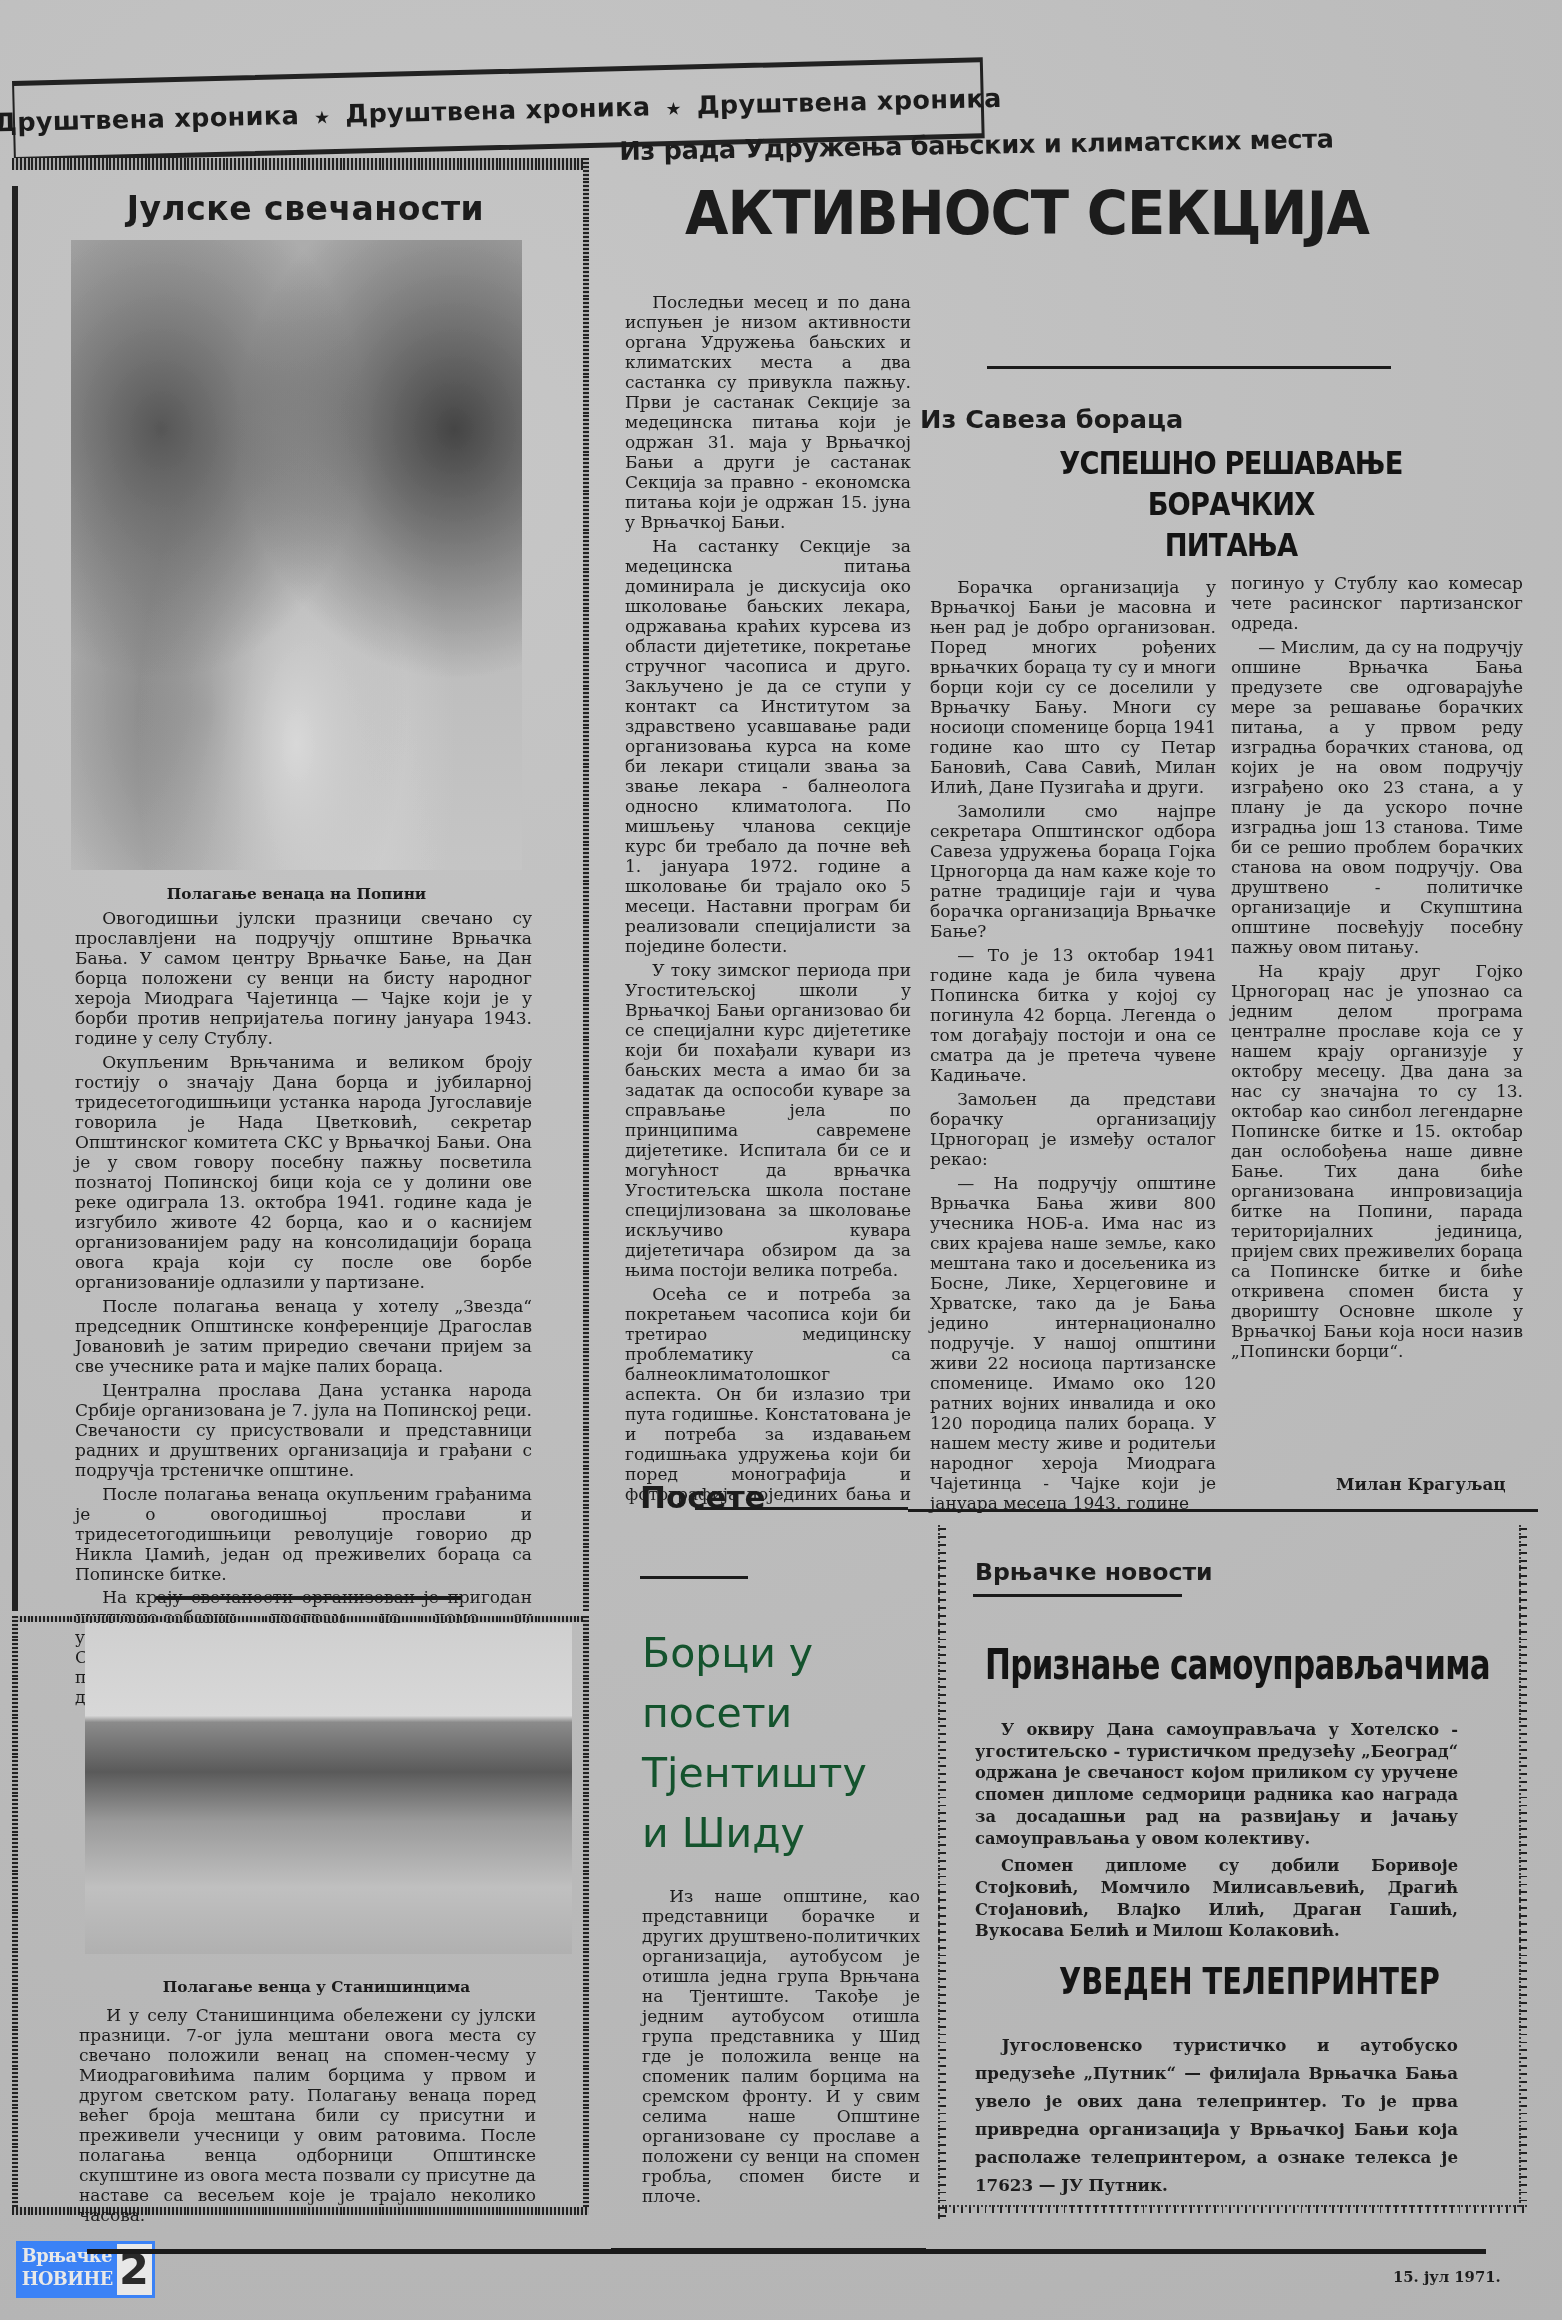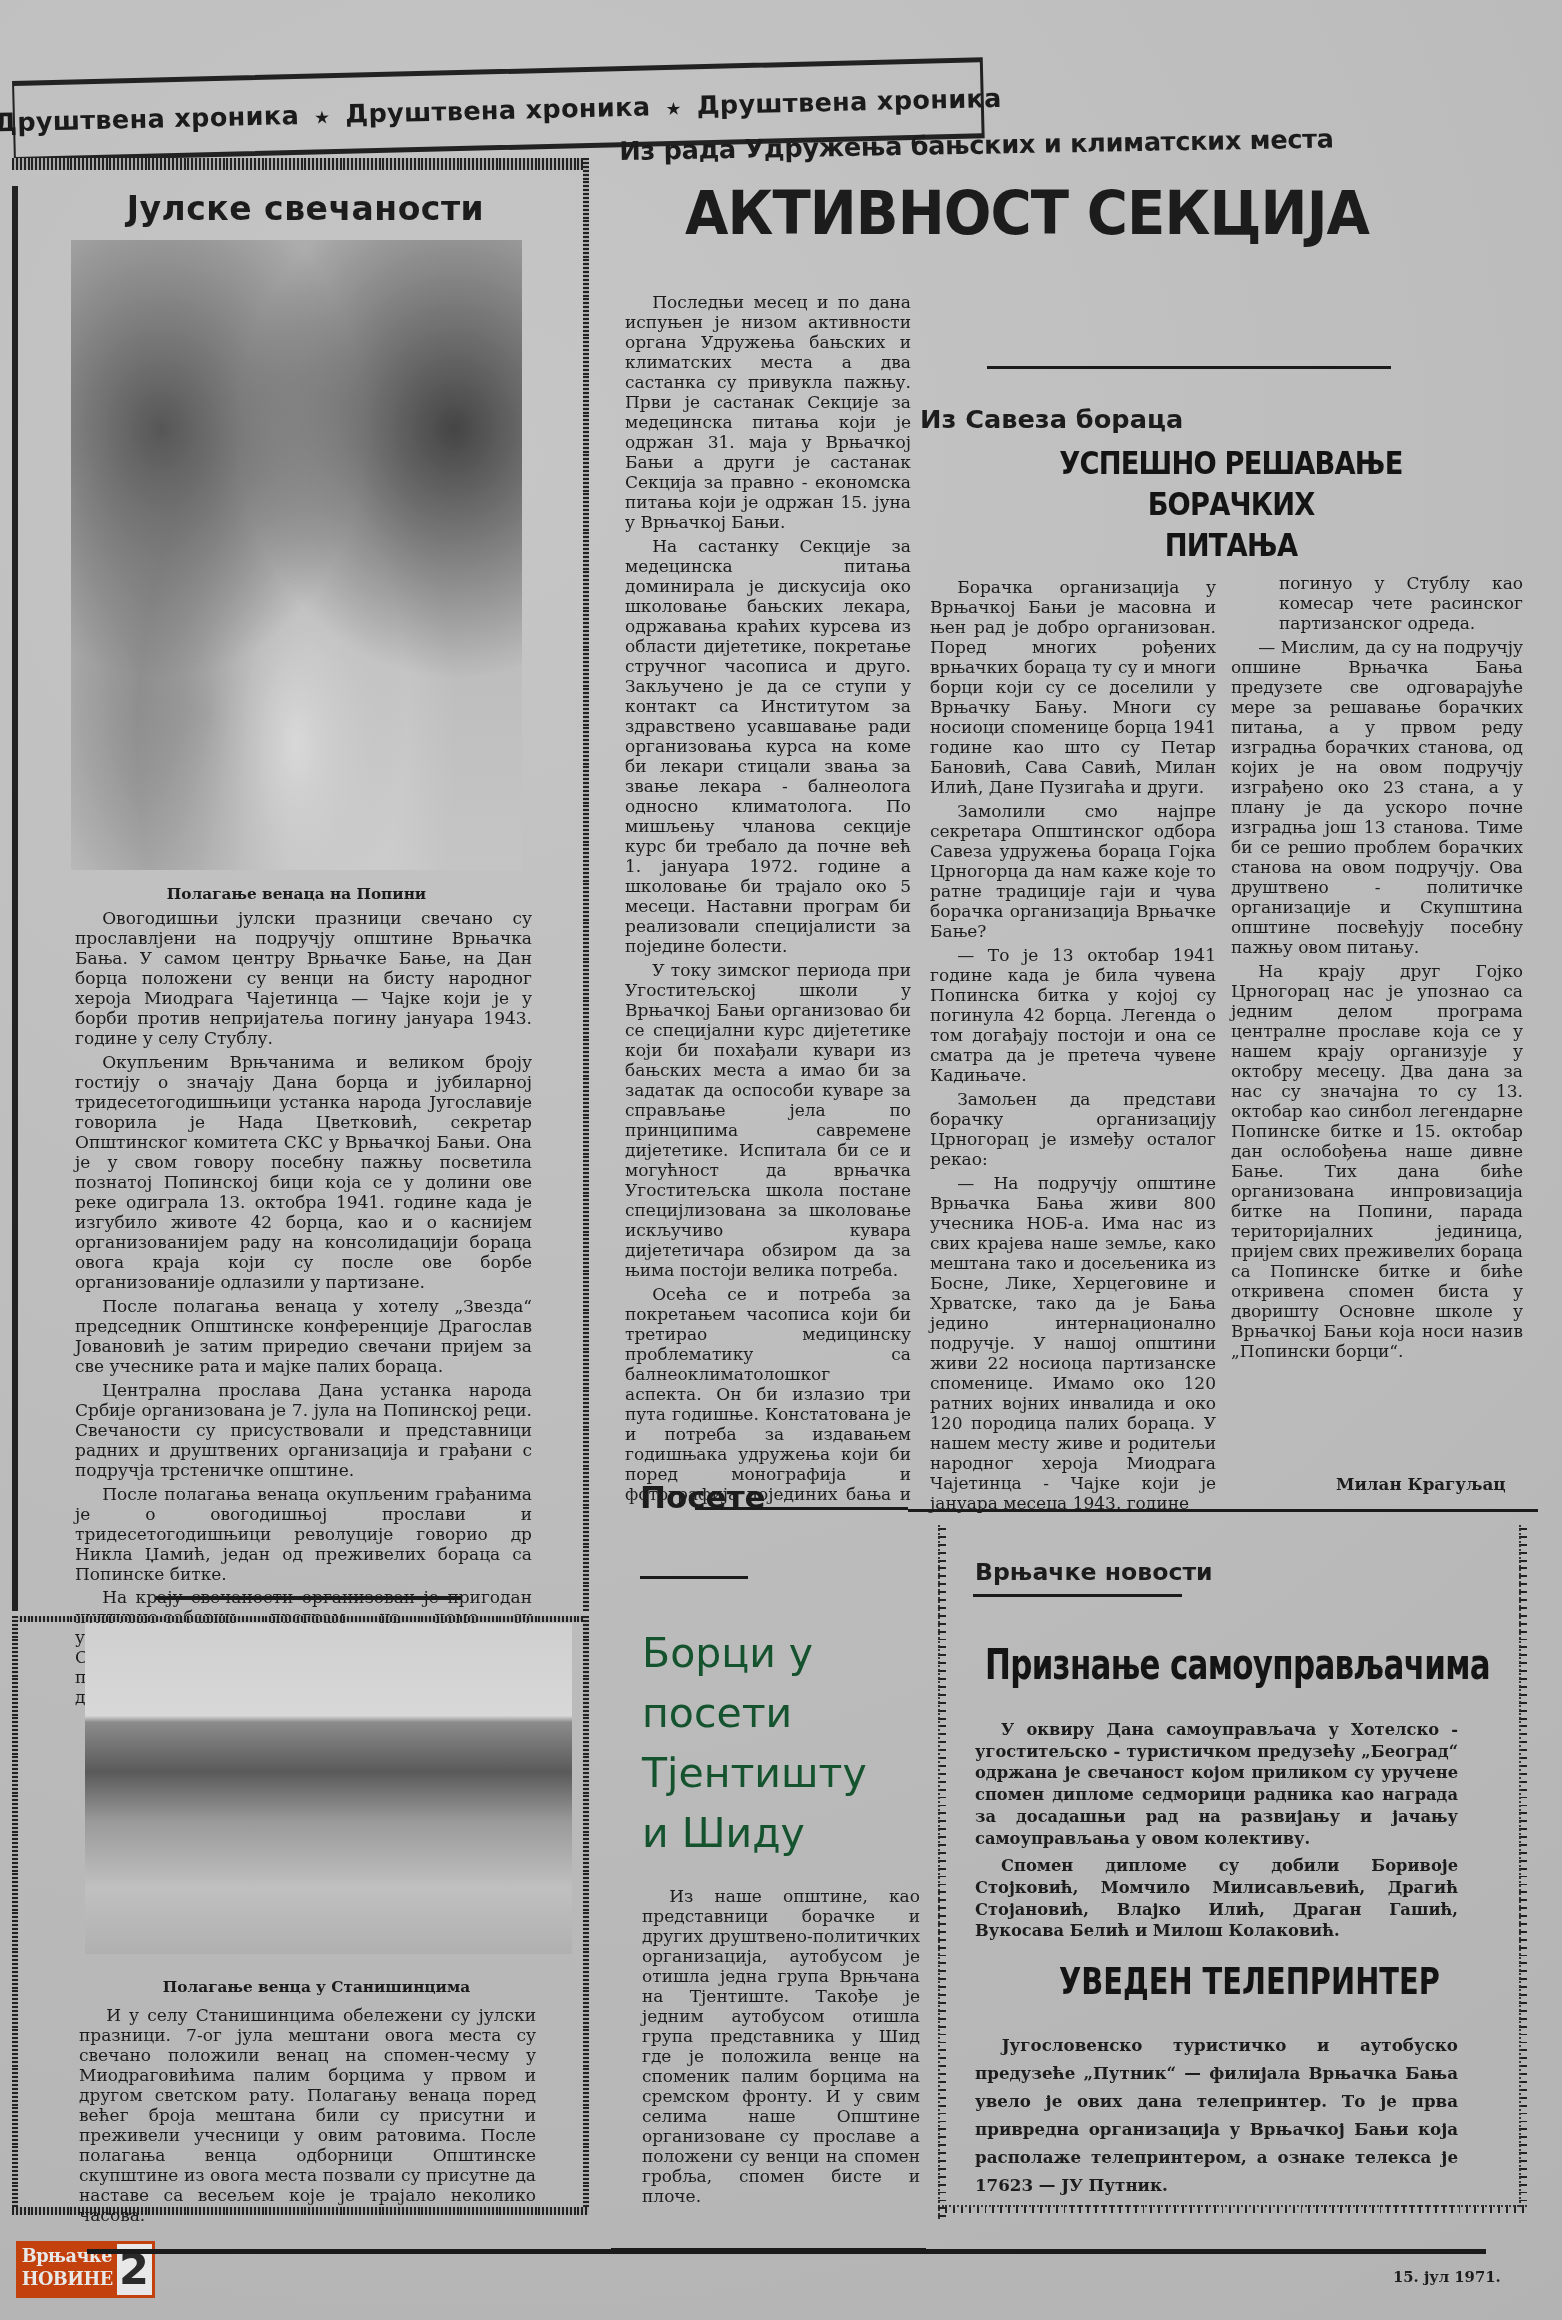--- a/index.html
+++ b/index.html
@@ -74,21 +74,21 @@
     width: 7.9px;
     background: repeating-linear-gradient(180deg, transparent 0 3px, #222 3px 4.9px, transparent 4.9px 7.9px);
     border-left: 2px dotted #333;
   }
   .wavy-h {
     height: 7.9px;
     background: repeating-linear-gradient(90deg, transparent 0 3px, #222 3px 4.9px, transparent 4.9px 7.9px);
     border-top: 2px dotted #333;
   }
   .masthead {
-    background: #c2410c;
+    background: #3b82f6;
     color: #e8e8e8;
     display: flex; align-items: stretch;
   }
   .masthead .mt-text {
     font-family: "DejaVu Serif", serif;
     font-weight: bold;
     font-size: 17.7px;
     line-height: 22.7px;
     padding: 3.9px 3.9px 2px 5.9px;
     letter-spacing: -0.5px;
@@ -180,21 +180,21 @@
 
 <div class="abs body-text" style="left:930px;top:577px;width:286px;">
   <p>Борачка организација у Врњачкој Бањи је масовна и њен рад је добро организован. Поред многих рођених врњачких бораца ту су и многи борци који су се доселили у Врњачку Бању. Многи су носиоци споменице борца 1941 године као што су Петар Бановић, Сава Савић, Милан Илић, Дане Пузигаћа и други.</p>
   <p>Замолили смо најпре секретара Општинског одбора Савеза удружења бораца Гојка Црногорца да нам каже које то ратне традиције гаји и чува борачка организација Врњачке Бање?</p>
   <p>— То је 13 октобар 1941 године када је била чувена Попинска битка у којој су погинула 42 борца. Легенда о том догађају постоји и она се сматра да је претеча чувене Кадињаче.</p>
   <p>Замољен да представи борачку организацију Црногорац је између осталог рекао:</p>
   <p>— На подручју општине Врњачка Бања живи 800 учесника НОБ-а. Има нас из свих крајева наше земље, како мештана тако и досељеника из Босне, Лике, Херцеговине и Хрватске, тако да је Бања једино интернационално подручје. У нашој општини живи 22 носиоца партизанске споменице. Имамо око 120 ратних војних инвалида и око 120 породица палих бораца. У нашем месту живе и родитељи народног хероја Миодрага Чајетинца - Чајке који је јануара месеца 1943. године</p>
 </div>
 
 <div class="abs body-text" style="left:1231px;top:573px;width:292px;">
-  <p style="text-indent:0;margin-left:48px;">погинуо у Стублу као комесар чете расинског партизанског одреда.</p>
+  <p style="text-indent:0;">погинуо у Стублу као комесар чете расинског партизанског одреда.</p>
   <p>— Мислим, да су на подручју опшине Врњачка Бања предузете све одговарајуће мере за решавање борачких питања, а у првом реду изградња борачких станова, од којих је на овом подручју изграђено око 23 стана, а у плану је да ускоро почне изградња још 13 станова. Тиме би се решио проблем борачких станова на овом подручју. Ова друштвено - политичке организације и Скупштина општине посвећују посебну пажњу овом питању.</p>
   <p>На крају друг Гојко Црногорац нас је упознао са једним делом програма централне прославе која се у нашем крају организује у октобру месецу. Два дана за нас су значајна то су 13. октобар као синбол легендарне Попинске битке и 15. октобар дан ослобођења наше дивне Бање. Тих дана биће организована инпровизација битке на Попини, парада територијалних јединица, пријем свих преживелих бораца са Попинске битке и биће откривена спомен биста у дворишту Основне школе у Врњачкој Бањи која носи назив „Попински борци“.</p>
 </div>
 
 <div class="abs" style="left:1336px;top:1474px;font-family:'DejaVu Serif',serif;font-weight:bold;font-size:16.7px;color:#1c1c1c;">Милан Крагуљац</div>
 
 <div class="abs rule" style="left:908px;top:1509px;width:630px;height:3px;"></div>
 
 <div class="abs" style="left:640px;top:1479px;font-family:'DejaVu Sans',sans-serif;font-weight:bold;font-size:31px;color:#1c1c1c;">Посете</div>
 <div class="abs rule" style="left:640px;top:1576px;width:108px;height:3px;"></div>

